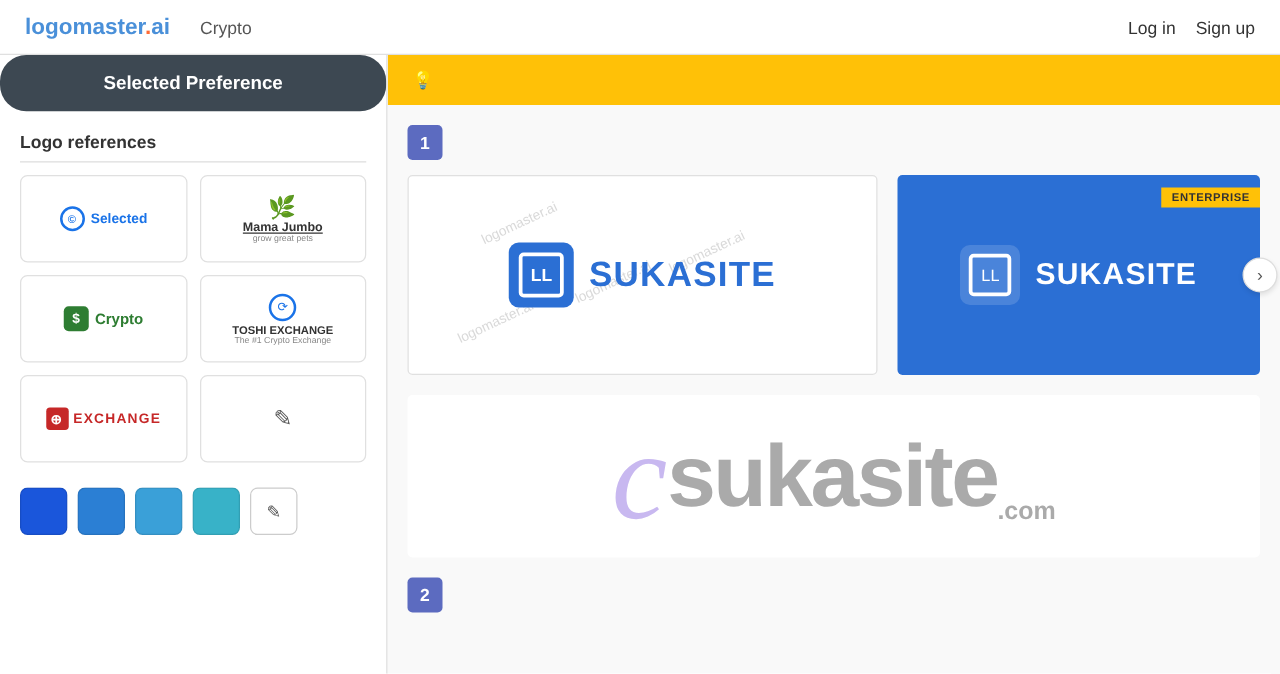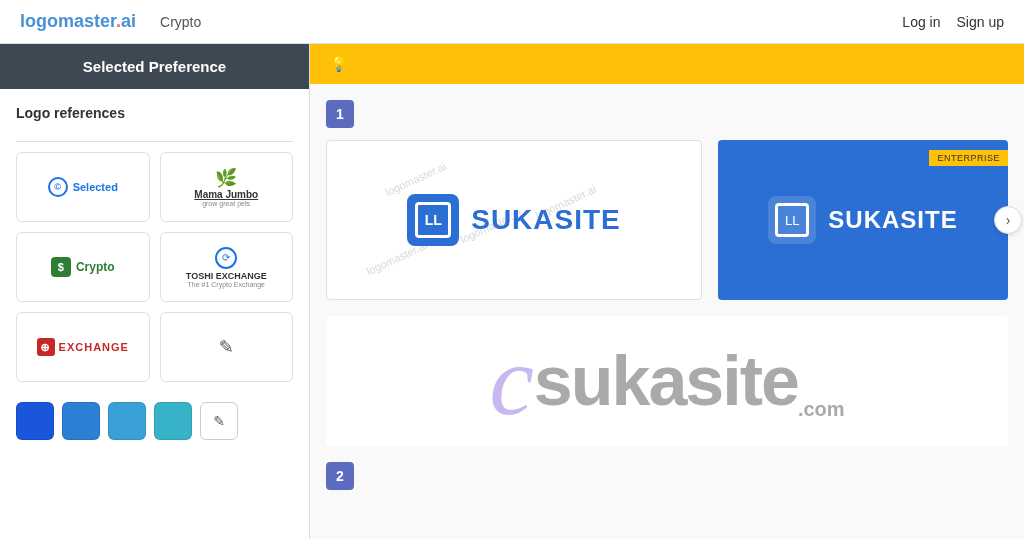--- a/index.html
+++ b/index.html
@@ -41,31 +41,32 @@
     }
 
     
     .sidebar-header {
       background: #3d4852;
       color: #fff;
       text-align: center;
       padding: 14px 16px;
       font-size: 15px;
       font-weight: 600;
+      border-radius: 21px;
     }
 
     
     .sidebar-content { padding: 16px; }
 
     .section-title {
       font-size: 14px;
       font-weight: 600;
       color: #333;
       margin-bottom: 10px;
-      padding-bottom: 20px;
+      padding-bottom: 8px;
       border-bottom: 1px solid #ddd;
     }
 
     .logo-grid {
       display: grid;
       grid-template-columns: 1fr 1fr;
       gap: 10px;
       margin-bottom: 20px;
     }
 
@@ -261,21 +262,21 @@
       position: relative;
       overflow: hidden;
     }
 
     .enterprise-badge {
       position: absolute;
       top: 10px; right: 0;
       background: #ffc107;
       color: #333;
       font-size: 9px;
-      font-weight: normal;
+      font-weight: bold;
       padding: 3px 8px;
       letter-spacing: 0.5px;
       text-transform: uppercase;
     }
 
     .sukasite-logo-dark {
       display: flex;
       align-items: center;
       gap: 12px;
       z-index: 1;

